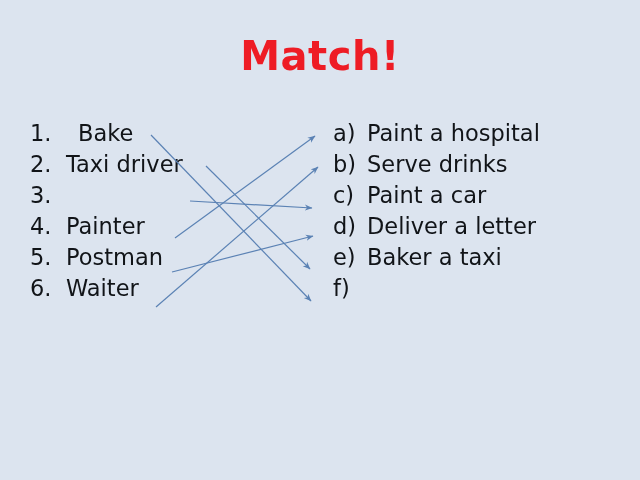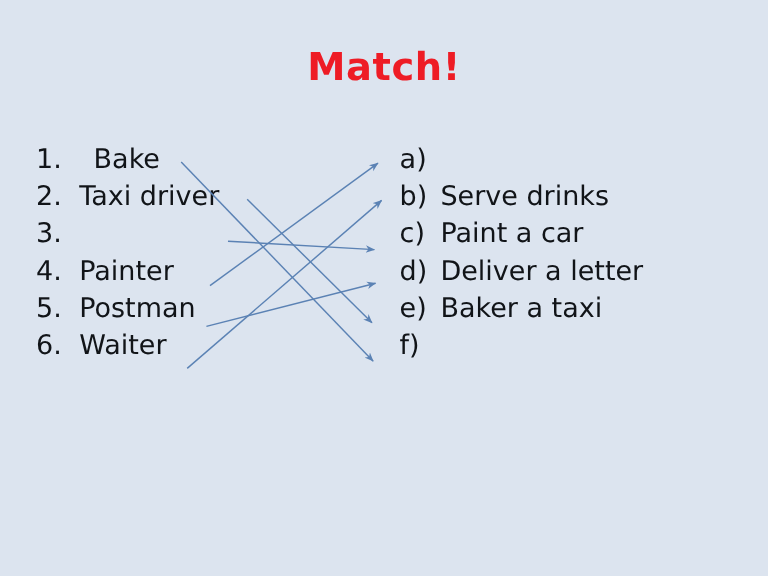--- a/index.html
+++ b/index.html
@@ -18,21 +18,21 @@
     height: 480px;
     background: #dce4ef;
   }
   #title {
     position: absolute;
     top: 34px;
     left: 0;
     width: 640px;
     text-align: center;
     font-family: "DejaVu Sans", sans-serif;
-    font-size: 32px;
+    font-size: 40px;
     font-weight: bold;
     color: #ee1c25;
     letter-spacing: 0.5px;
     line-height: 44px;
   }
   .column {
     position: absolute;
     font-family: "DejaVu Sans", sans-serif;
     font-size: 22.5px;
     color: #111418;
@@ -100,20 +100,21 @@
     </div>
     <div class="item">
       <span class="marker">6.</span>
       <span class="label">Waiter</span>
     </div>
   </div>
 
   <div id="right-column" class="column">
     <div class="item">
       <span class="marker">a)</span>
+      <span class="label">Paint a hospital</span>
     </div>
     <div class="item">
       <span class="marker">b)</span>
       <span class="label">Serve drinks</span>
     </div>
     <div class="item">
       <span class="marker">c)</span>
       <span class="label">Paint a car</span>
     </div>
     <div class="item">

